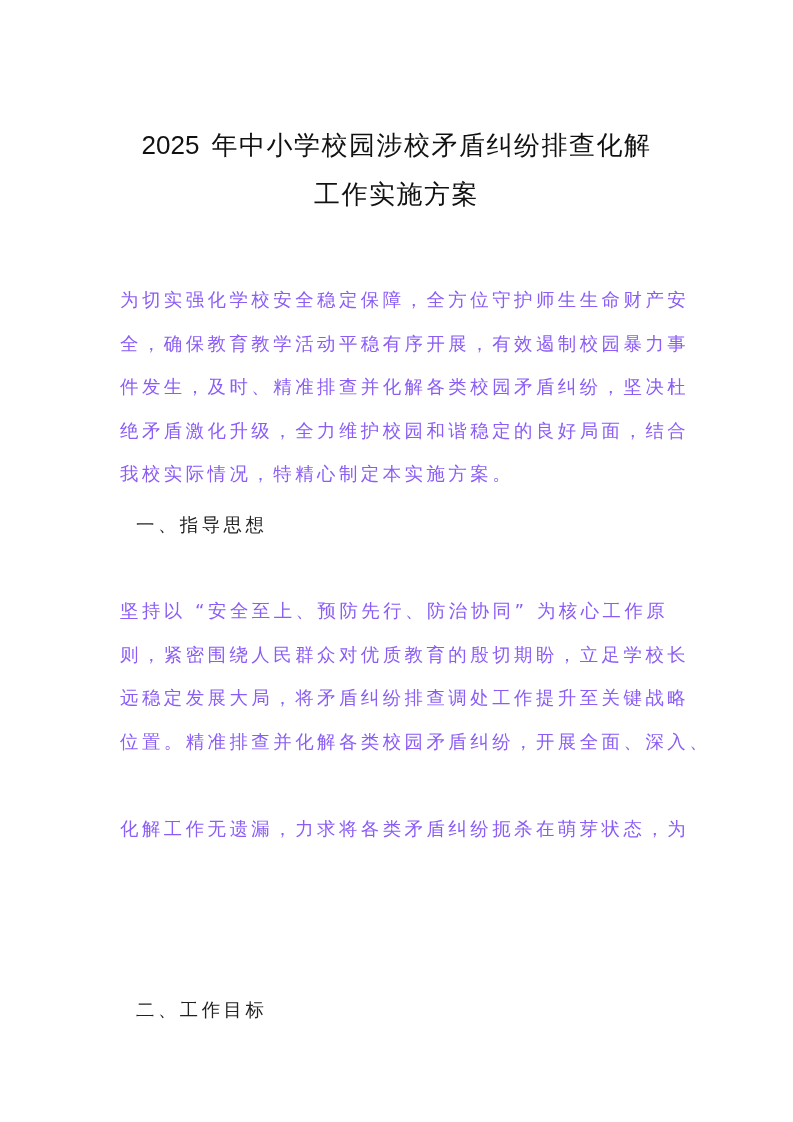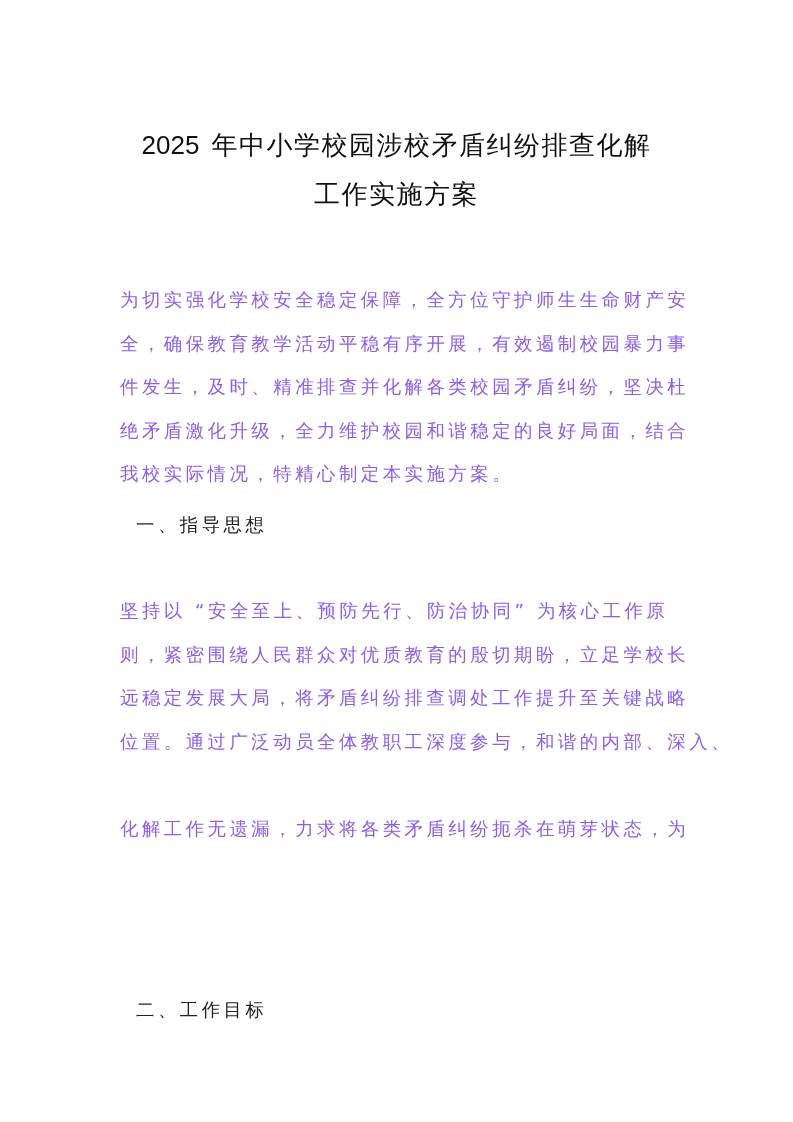--- a/index.html
+++ b/index.html
@@ -75,18 +75,18 @@
   <div class="line" style="top:286px">为切实强化学校安全稳定保障，全方位守护师生生命财产安</div>
   <div class="line" style="top:330px">全，确保教育教学活动平稳有序开展，有效遏制校园暴力事</div>
   <div class="line" style="top:373px">件发生，及时、精准排查并化解各类校园矛盾纠纷，坚决杜</div>
   <div class="line" style="top:417px">绝矛盾激化升级，全力维护校园和谐稳定的良好局面，结合</div>
   <div class="line" style="top:460px">我校实际情况，特精心制定本实施方案。</div>
 
   <div class="heading" style="top:511px">一、指导思想</div>
   <div class="line" style="top:597px">坚持以 “安全至上、预防先行、防治协同” 为核心工作原</div>
   <div class="line" style="top:684px">远稳定发展大局，将矛盾纠纷排查调处工作提升至关键战略</div>
   <div class="line" style="top:641px">则，紧密围绕人民群众对优质教育的殷切期盼，立足学校长</div>
-  <div class="line" style="top:728px">位置。通过广泛动员全体教职工深度参与，和谐的内部、深入、</div>
+  <div class="line" style="top:728px">位置。精准排查并化解各类校园矛盾纠纷，开展全面、深入、</div>
   <div class="line" style="top:815px">化解工作无遗漏，力求将各类矛盾纠纷扼杀在萌芽状态，为</div>
 
   <div class="heading" style="top:996px">二、工作目标</div>
 
 </div>
 
 </body></html>

